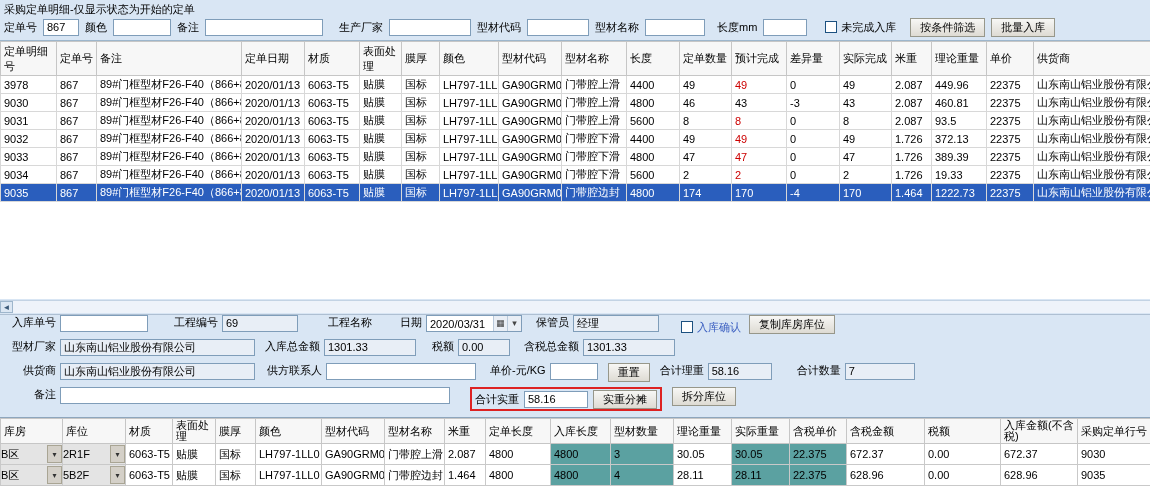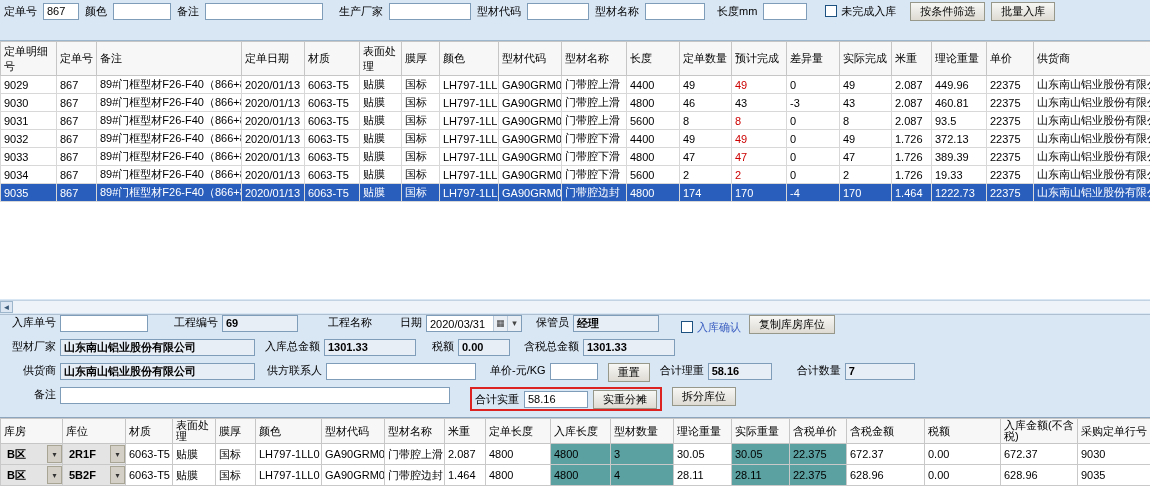--- a/index.html
+++ b/index.html
@@ -11,21 +11,21 @@
   }
   
   .top-panel { position:absolute; top:0; left:0; width:1150px; height:314px; background:#d9e6f4; }
   .panel-title { padding:2px 4px 1px 4px; height:16px; }
   .filter-row { display:flex; align-items:center; height:22px; padding:0 4px; gap:6px; white-space:nowrap; }
   .lbl { flex:none; }
   .field, input.field {
     height:17px; border:1px solid #7f9db9; background:#fff; padding:0 3px;
     font-family:"Liberation Sans", sans-serif; font-size:11px; line-height:15px;
   }
-  .field.ro { background:#e8eef6;font-weight:bold; }
+  .field.ro { background:#e8eef6; }
   .btn {
     height:19px; padding:1px 9px; border:1px solid #97978a;
     background:linear-gradient(#f7f7f5,#dedbd3); font-size:11px;
     font-family:"Liberation Sans", sans-serif; cursor:default; white-space:nowrap;
   }
   .chk { width:12px; height:12px; border:1px solid #1c5180; background:#fff; display:inline-block; flex:none; }
   .chk-wrap { display:flex; align-items:center; gap:4px; }
   
   .grid-wrap { position:absolute; left:0; top:40px; width:1150px; height:259px; background:#fff; border-top:1px solid #9db6cc; overflow:hidden; }
   table.grid { border-collapse:collapse; table-layout:fixed; width:1150px;padding-left:38px; }
@@ -53,27 +53,28 @@
   .date-combo .ic { width:14px; height:15px; text-align:center; font-size:9px; line-height:15px; color:#444; background:#e9eef5; border-left:1px solid #b9c9da; }
   .blue-label { color:#3b5fc0; }
   
   .bgrid-wrap { position:absolute; left:0; top:417px; width:1150px; height:75px; background:#fff; border-top:1px solid #8ea6bd; overflow:hidden; }
   table.bgrid { border-collapse:collapse; table-layout:fixed; width:1150px; }
   table.bgrid th { font-weight:normal; text-align:left; vertical-align:middle; padding:1px 3px; background:#f7f7f7; border:1px solid #c6c6c6; height:25px; overflow:hidden; line-height:11px; }
   table.bgrid td { border:1px solid #c9c9c9; padding:0 3px; height:20px; overflow:hidden; white-space:nowrap; background:#fff; }
   table.bgrid td.teal { background:#5ba1a1; }
   table.bgrid td.combo { padding:0; background:#e4e4e4; }
   .combo-inner { display:flex; align-items:center; height:20px; }
-  .combo-text { flex:1; padding:0 6px; overflow:hidden;font-weight:bold; }
+  .combo-text { flex:1; padding:0 0; overflow:hidden; }
   .combo-arrow { width:15px; height:18px; flex:none; background:#d4d0c8; border:1px solid #a9a594; font-size:8px; line-height:17px; text-align:center; color:#333; }
 </style>
 </head>
 <body>
 
 <div class="top-panel">
+  <div class="panel-title">采购定单明细-仅显示状态为开始的定单</div>
 
   <div class="filter-row">
     <span class="lbl">定单号</span>
     <input class="field" style="width: 36px;" value="867">
     <span class="lbl">颜色</span>
     <input class="field" style="width: 58px;" value="">
     <span class="lbl">备注</span>
     <input class="field" style="width: 118px;" value="">
     <span class="lbl" style="margin-left:10px;">生产厂家</span>
     <input class="field" style="width: 82px;" value="">
@@ -132,21 +133,21 @@
             <th>差异量</th>
             <th>实际完成</th>
             <th>米重</th>
             <th>理论重量</th>
             <th>单价</th>
             <th>供货商</th>
           </tr>
         </thead>
       <tbody>
           <tr>
-            <td>9029</td>
+            <td>3978</td>
             <td>867</td>
             <td>89#门框型材F26-F40（866+867）</td>
             <td>2020/01/13</td>
             <td>6063-T5</td>
             <td>贴膜</td>
             <td>国标</td>
             <td>LH797-1LL0</td>
             <td>GA90GRM03</td>
             <td>门带腔上滑</td>
             <td>4400</td>

